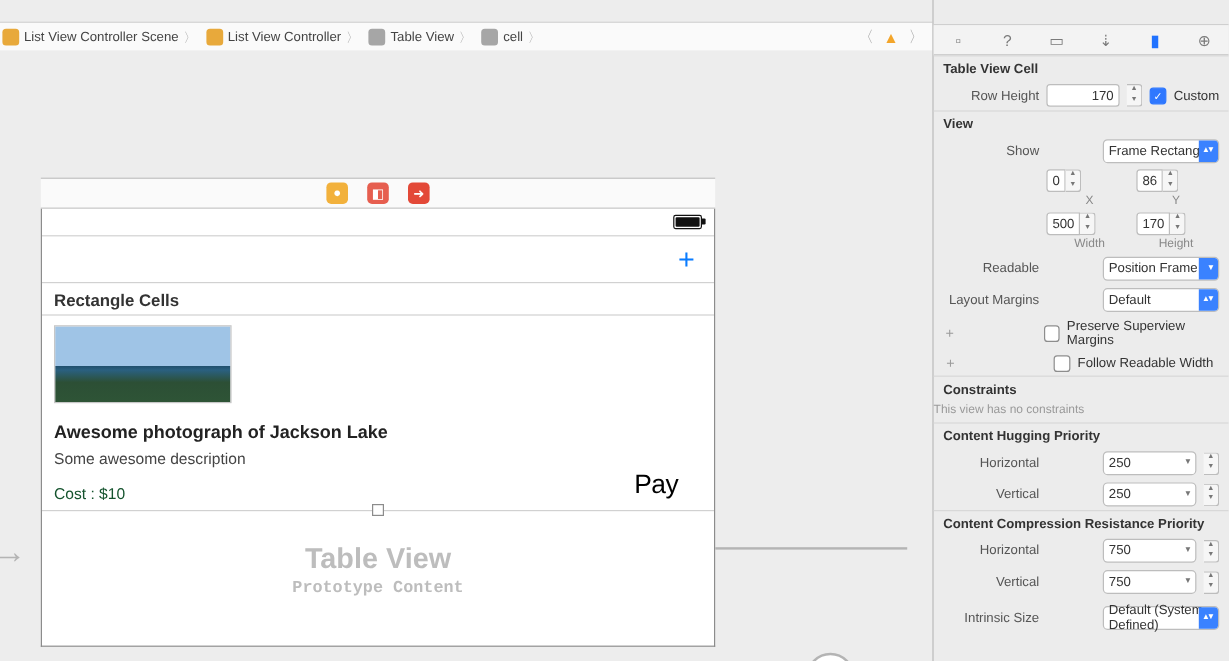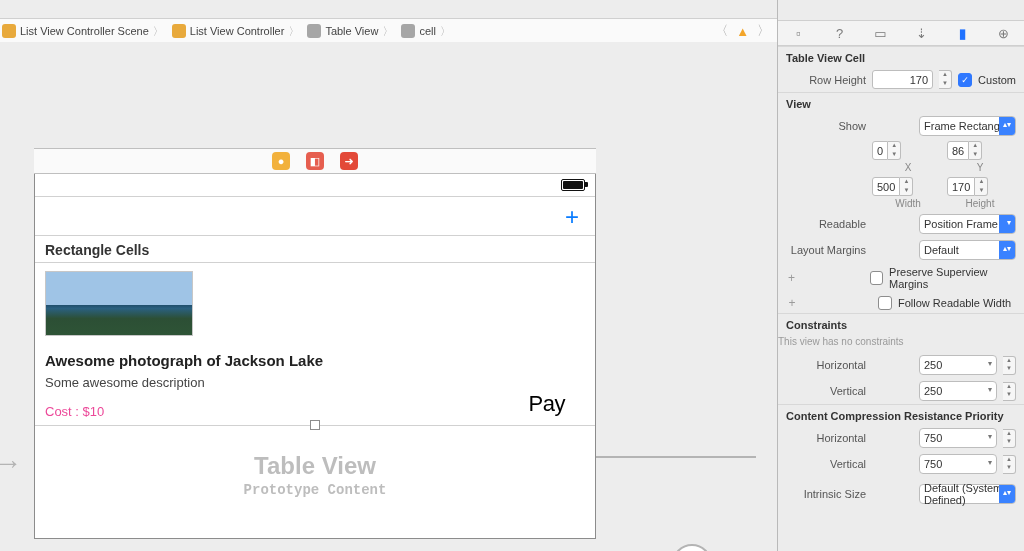--- a/index.html
+++ b/index.html
@@ -36,21 +36,21 @@
   .navseg { height:38px; border-bottom:1px solid #d1d1d1; position:relative; }
   .add-btn { position:absolute; right:16px; top:6px; font-size:24px; color:#0a7cff; font-weight:300; }
 
   .proto-head { font-size:14px; font-weight:700; color:#333; padding:6px 10px 4px; }
 
   .cell { display:flex; gap:16px; padding:8px 10px 6px; border-top:1px solid #d1d1d1; border-bottom:1px solid #d1d1d1; position:relative; height:148px;flex-direction:column; }
   .thumb { width:146px; height:128px; background:linear-gradient(to bottom, #9fc4e6 0%, #9fc4e6 52%, #1f4d6b 52%, #2a607f 58%, #2c4f35 74%, #2e5436 100%); border:1px solid #c7c7c7; }
   .cell-body { flex:1; position:relative; }
   .cell-body .hline1 { font-size:15px; font-weight:700; color:#222; }
   .cell-body .hline2 { font-size:13px; color:#444; margin-top:6px; }
-  .cell-body .hline3 { font-size:13px; color:#ec4899; margin-top:14px; }
+  .cell-body .hline3 { font-size:13px; color:#14532d; margin-top:14px; }
   .paymark { position:absolute; right:20px; bottom:2px; font-size:22px; font-weight:300; color:#000; letter-spacing:-0.5px; }
 
   .sel-indicator { position:absolute; left:50%; bottom:-5px; width:8px; height:8px; background:#fff; border:1px solid #8c8c8c; transform:translateX(-50%); }
 
   .tblview-label { text-align:center; color:#bdbdbd; margin-top:26px; }
   .tblview-label .l1 { font-size:24px; font-weight:700; }
   .tblview-label .l2 { font-size:14px; font-weight:600; margin-top:2px;font-family:Liberation Mono, monospace; }
 
   .dock-circle { position:absolute; right:-116px; top:396px; width:36px; height:36px; border:2px solid #b4b4b4; border-radius:50%; background:#fff; display:flex; align-items:center; justify-content:center; }
   .dock-line { position:absolute; top:414px; left:596px; width:160px; height:2px; background:#b4b4b4; }
@@ -262,20 +262,21 @@
   <div class="row">
     <span class="plus-left">+</span>
     <span class="lab" style="width:68px"></span>
     <span class="cbx"></span>
     <span>Follow Readable Width</span>
   </div>
 
   <div class="section-title">Constraints</div>
   <div class="small-note">This view has no constraints</div>
 
+  <div class="section-title">Content Hugging Priority</div>
   <div class="row">
     <span class="lab">Horizontal</span>
     <span class="sel">
           <span>250</span>
           <span class="caret-grey">▾</span>
         </span>
     <span class="stepper">
           <div>▲</div>
           <div>▼</div>
         </span>

